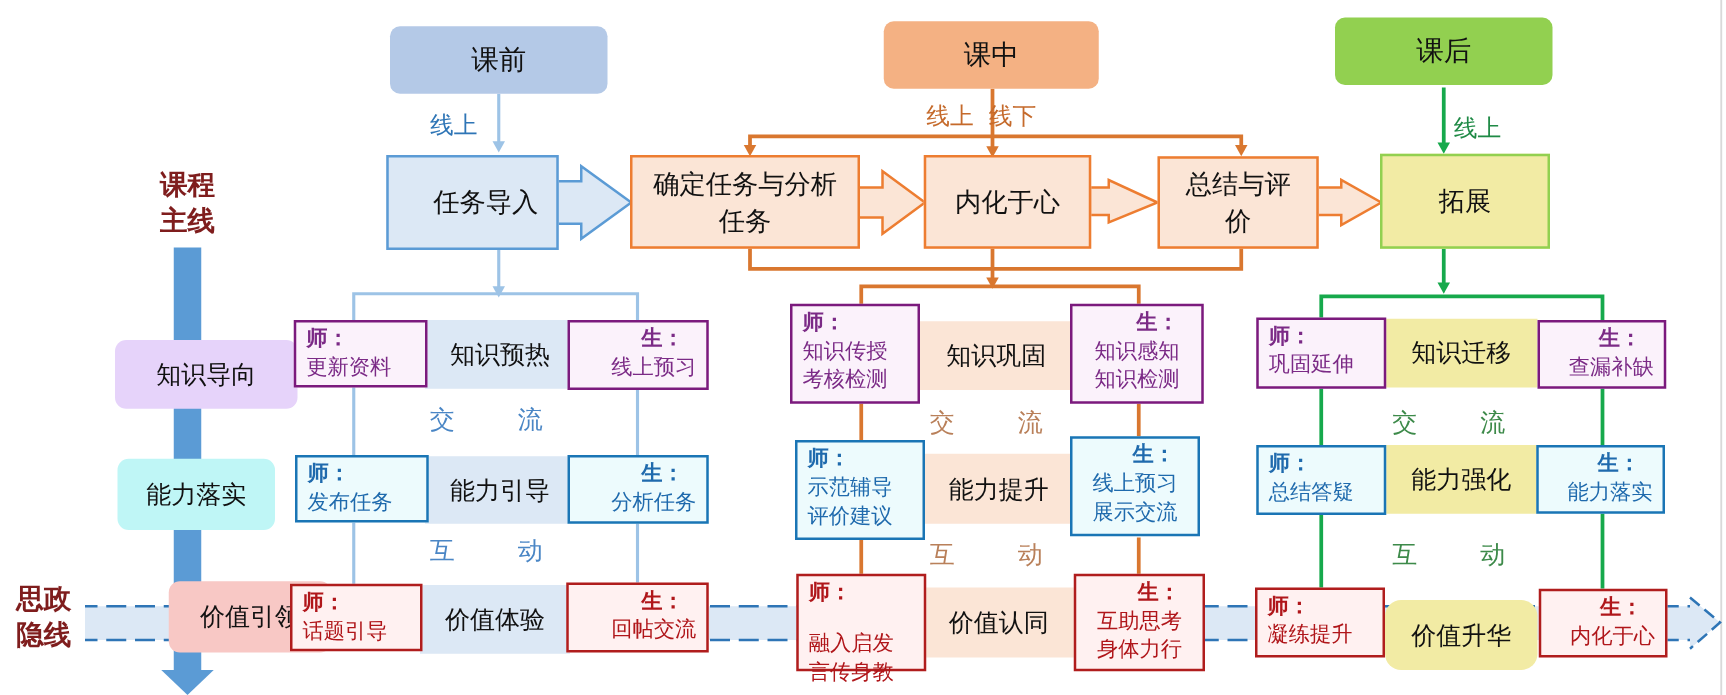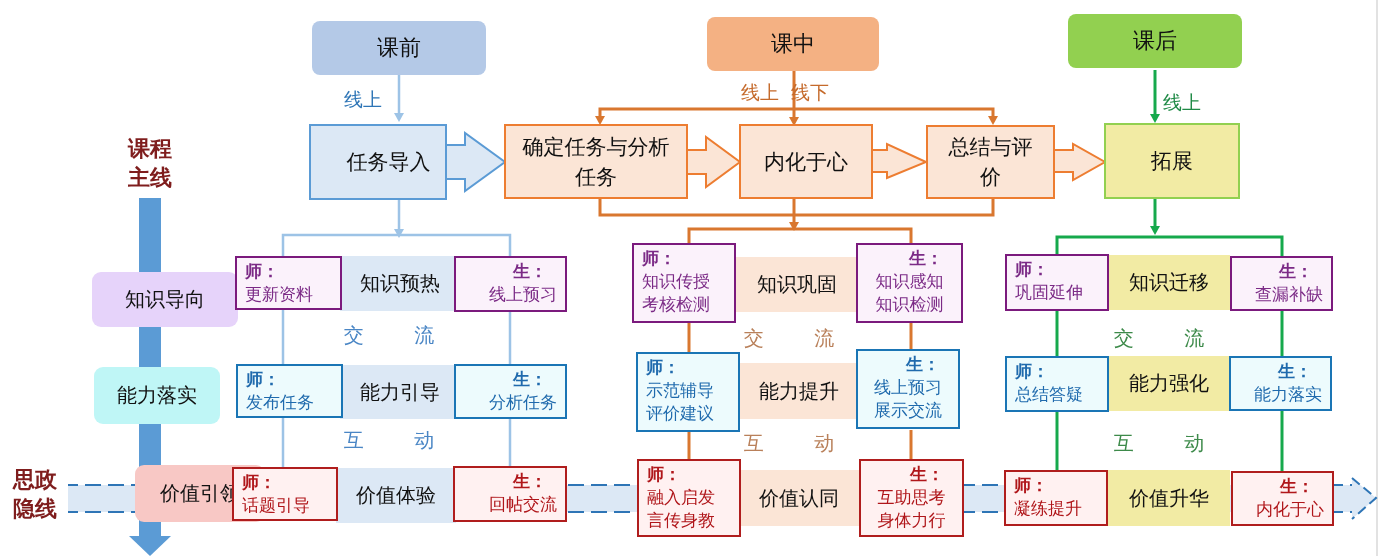--- a/index.html
+++ b/index.html
@@ -161,21 +161,21 @@
 <div class="abs role r-abil right" style="left:856px;top:349px;width:104px;height:80px;">
   <span class="who">生：</span>
   <span class="txt" style="white-space:pre-line;text-align:center;">线上预习
 展示交流</span>
 </div>
 <div class="abs conn" style="left:730px;top:430px;width:140px;color:#b9805a;">互 动</div>
 
 <div class="abs center" style="left:738px;top:470px;width:122px;height:56px;background:#fbe5d6;">价值认同</div>
 <div class="abs role r-val left" style="left:637px;top:459px;width:104px;height:78px;">
   <span class="who">师：</span>
-  <span class="txt" style="white-space:pre-line;">融入启发
+  <span class="txt" style="white-space:pre-line;margin-top:18px;">融入启发
 言传身教</span>
 </div>
 <div class="abs role r-val right" style="left:859px;top:459px;width:105px;height:78px;">
   <span class="who">生：</span>
   <span class="txt" style="white-space:pre-line;text-align:center;">互助思考
 身体力行</span>
 </div>
 
 <div class="abs center" style="left:1108px;top:255px;width:122px;height:55px;background:#f2eba4;">知识迁移</div>
 <div class="abs role r-know left" style="left:1005px;top:254px;width:104px;height:57px;">
@@ -192,21 +192,21 @@
 <div class="abs role r-abil left" style="left:1005px;top:356px;width:104px;height:56px;">
   <span class="who">师：</span>
   <span class="txt">总结答疑</span>
 </div>
 <div class="abs role r-abil right" style="left:1229px;top:356px;width:103px;height:55px;">
   <span class="who">生：</span>
   <span class="txt">能力落实</span>
 </div>
 <div class="abs conn" style="left:1100px;top:430px;width:140px;color:#3d8a4a;">互 动</div>
 
-<div class="abs center" style="left:1108px;top:470px;width:122px;height:56px;background:#f2eba4;">价值升华</div>
+<div class="abs center" style="left:1108px;top:480px;width:122px;height:56px;background:#f2eba4;border-radius:13px;">价值升华</div>
 <div class="abs role r-val left" style="left:1004px;top:470px;width:104px;height:56px;">
   <span class="who">师：</span>
   <span class="txt">凝练提升</span>
 </div>
 <div class="abs role r-val right" style="left:1231px;top:471px;width:103px;height:55px;">
   <span class="who">生：</span>
   <span class="txt">内化于心</span>
 </div>
 
 </body></html>

